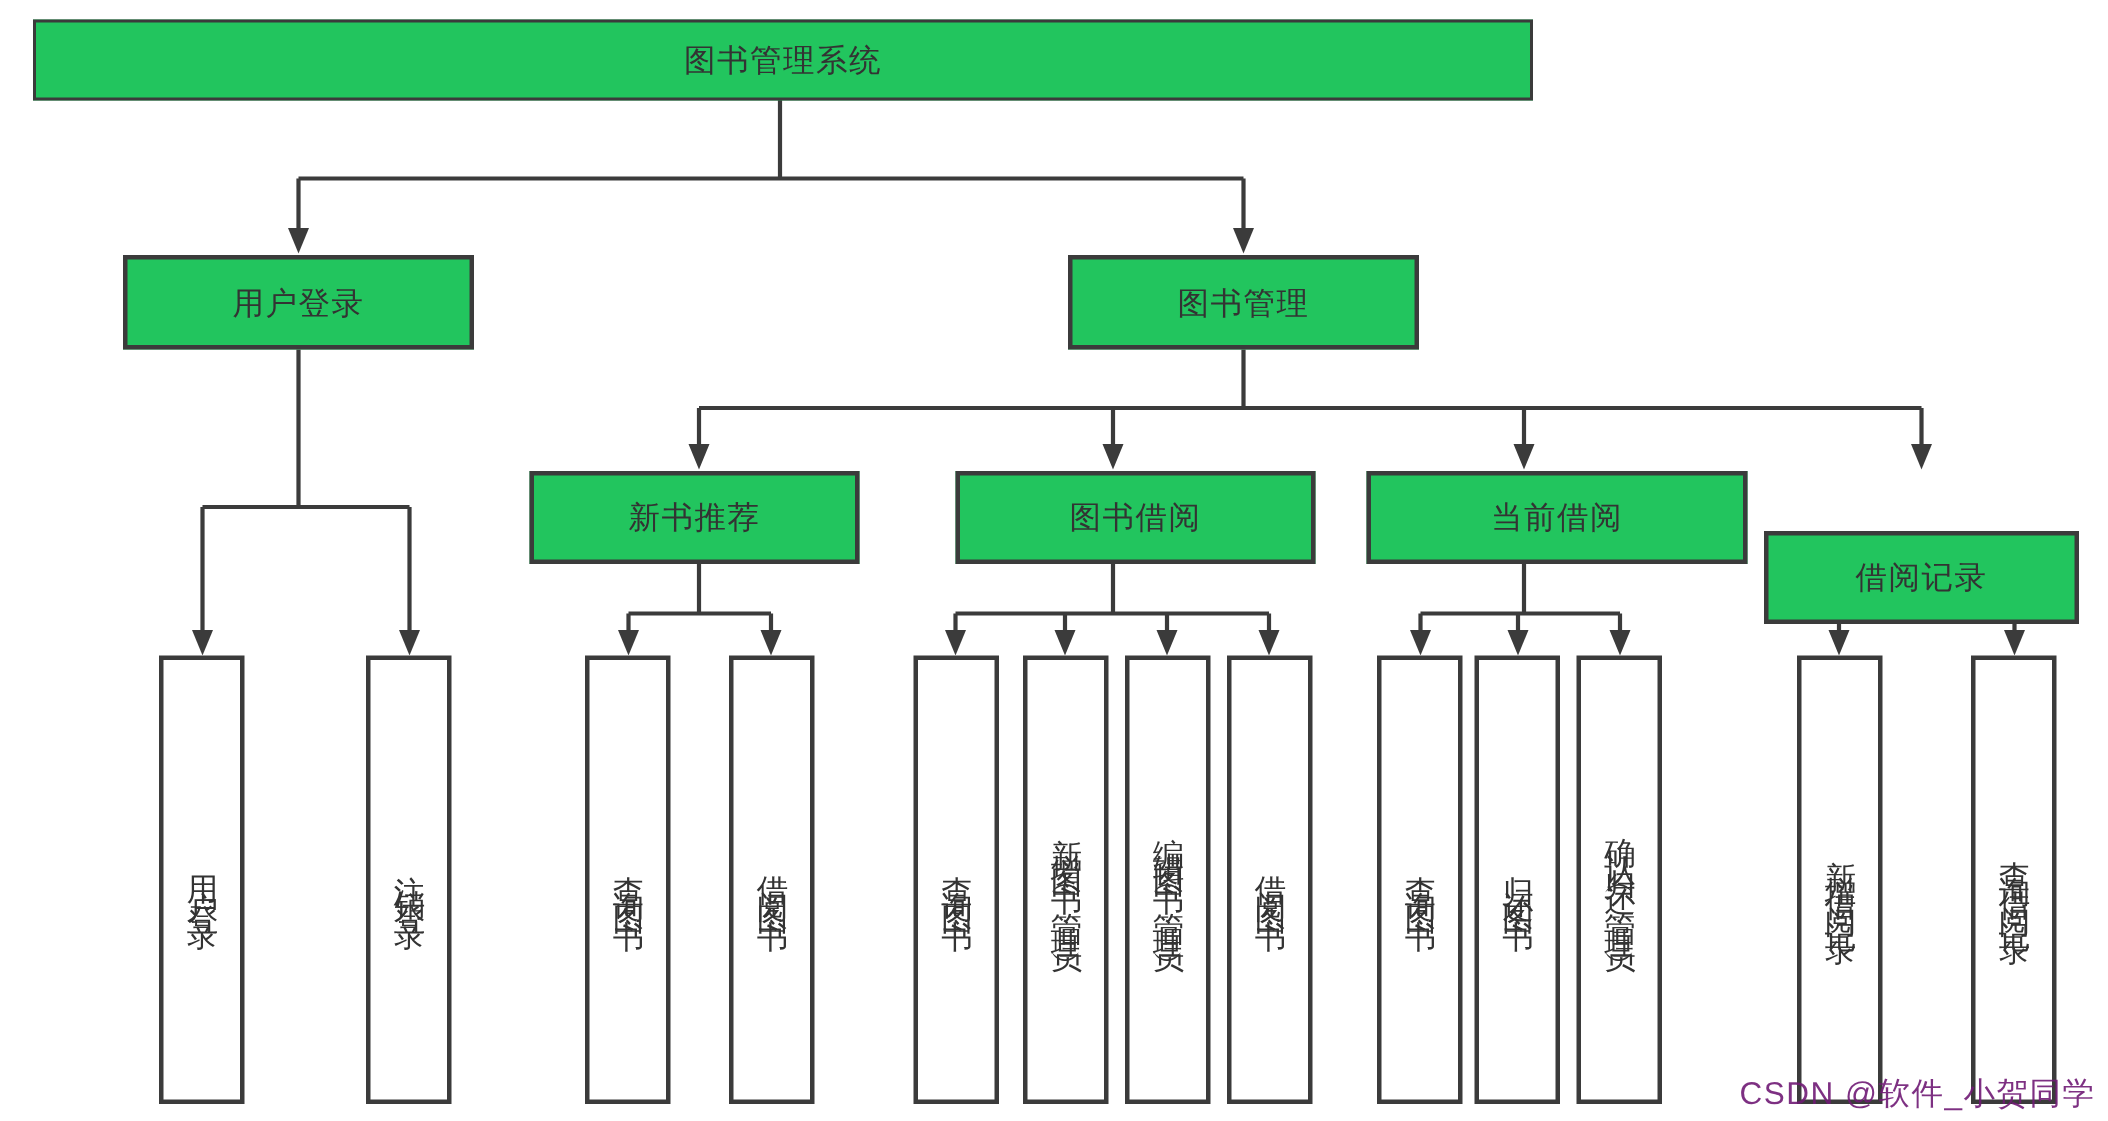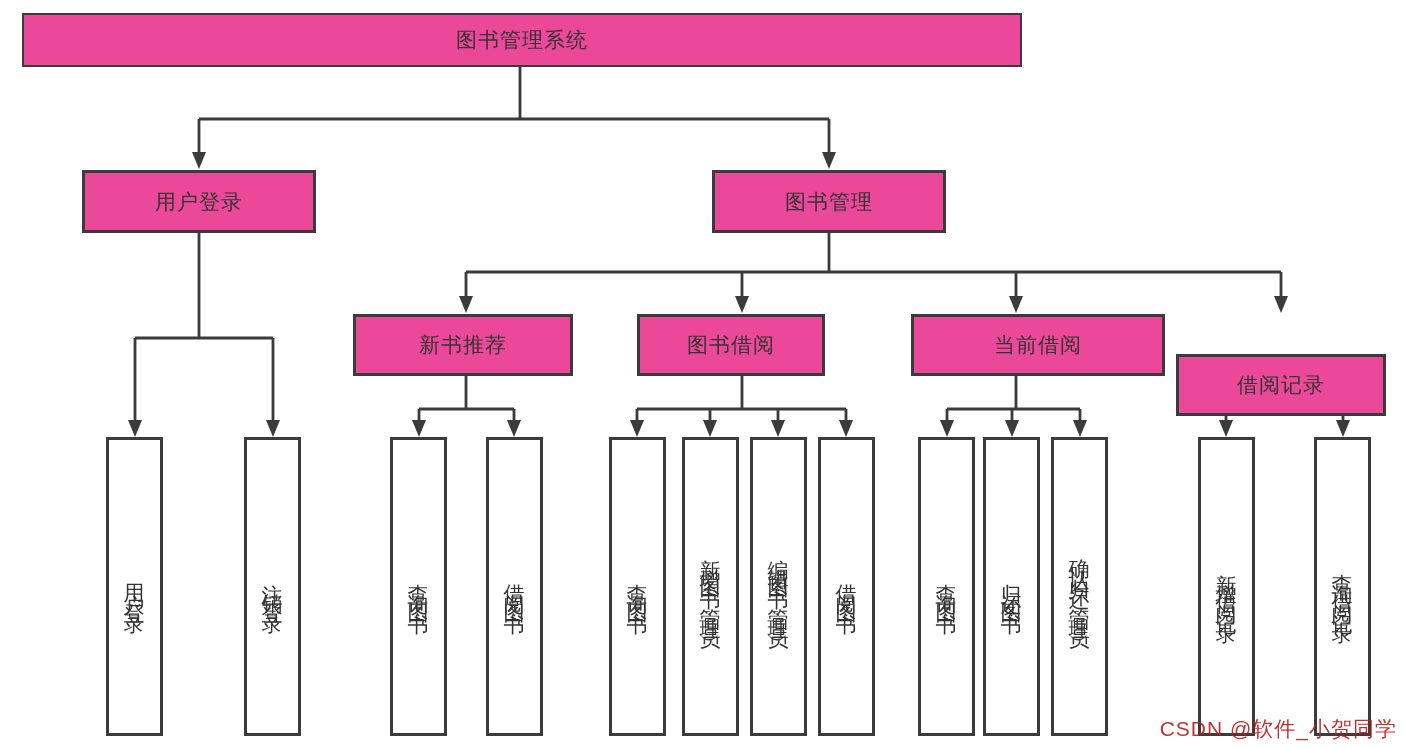--- a/index.html
+++ b/index.html
@@ -21,21 +21,21 @@
     left: 0;
     top: 0;
     width: 1405px;
     height: 747px;
     pointer-events: none;
   }
   .node {
     position: absolute;
     box-sizing: border-box;
     border: 3px solid #3b3b3b;
-    background: #ec4899;
+    background: #22c55e;
     display: flex;
     align-items: center;
     justify-content: center;
     font-size: 21px;
     letter-spacing: 1px;
     color: #333333;
     z-index: 2;
   }
   .node.root {
     border-width: 2.5px;
@@ -60,21 +60,21 @@
     line-height: 1;
     letter-spacing: 10px;
     color: #333333;
     white-space: nowrap;
   }
   .watermark {
     position: absolute;
     right: 8px;
     bottom: 4px;
     font-size: 21px;
-    color: #b91c1c;
+    color: #701a75;
     letter-spacing: 1px;
     z-index: 4;
     opacity: 0.9;
   }
 </style>
 </head>
 <body>
 
 <div class="stage">
 
@@ -124,21 +124,21 @@
   <div class="node" style="left:82px; top:170px; width:234px; height:63px;">
     <span>用户登录</span>
   </div>
   <div class="node" style="left:712px; top:170px; width:234px; height:63px;">
     <span>图书管理</span>
   </div>
 
   <div class="node" style="left:353px; top:314px; width:220px; height:62px;">
     <span>新书推荐</span>
   </div>
-  <div class="node" style="left:637px; top:314px; width:188px; height:62px;text-align:right;">
+  <div class="node" style="left:637px; top:314px; width:240px; height:62px;text-align:right;">
     <span>图书借阅</span>
   </div>
   <div class="node" style="left:911px; top:314px; width:254px; height:62px;">
     <span>当前借阅</span>
   </div>
   <div class="node" style="left:1176px; top:314px; width:210px; height:62px;margin-top:40px;">
     <span>借阅记录</span>
   </div>
 
   <div class="leaf" style="left:106px;">

